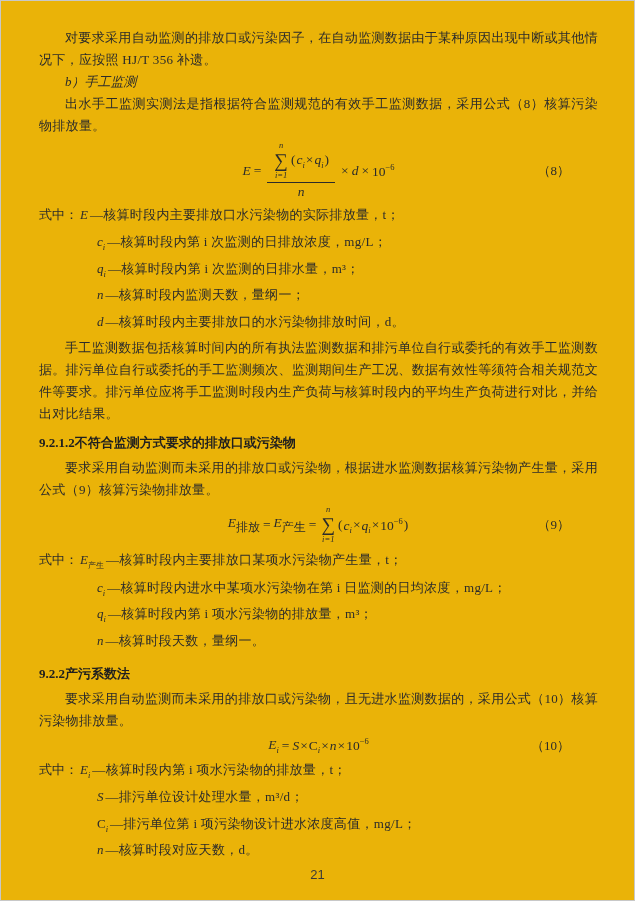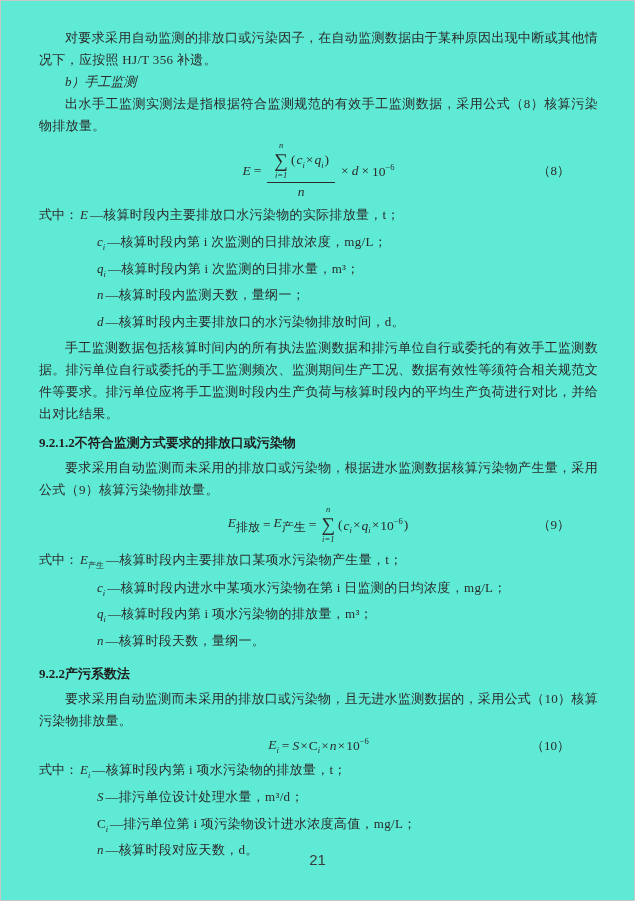--- a/index.html
+++ b/index.html
@@ -1,20 +1,20 @@
 <!DOCTYPE html>
 <html><head>
 <meta charset="utf-8">
 <style>
   html,body{margin:0;padding:0;background:#ffffff;}
   .sheet{
     box-sizing:border-box;
     width:635px;height:901px;
     border:1px solid #c8c8c8;
-    background:#5eead4;
+    background:#eab308;
     position:relative;
     overflow:hidden;
     font-family:"Liberation Serif","DejaVu Serif",serif;
     color:#2b2b2b;
   }
   .content{padding:26px 36px 0 38px;}
   .para{
     margin:0;
     font-size:13px;
     line-height:22px;
@@ -58,23 +58,23 @@
   .frac-num{display:inline-flex;align-items:center;border-bottom:1px solid #2b2b2b;padding:0 5px 2px 5px;}
   .frac-den{padding-top:1px;}
   .sum{display:inline-flex;flex-direction:column;align-items:center;line-height:1;margin:0 2px;}
   .sum-upper,.sum-lower{font-size:8.5px;font-style:italic;line-height:1.15;}
   .sum-sign{font-size:19px;line-height:1.05;font-style:normal;}
   .eq-label{
     position:absolute;right:28px;top:50%;transform:translateY(-50%);
     font-size:13px;font-style:normal;
   }
   .page-number{
-    position:absolute;bottom:32px;left:0;right:0;
+    position:absolute;bottom:18px;left:0;right:0;
     text-align:center;
-    font-size:15px;
+    font-size:13px;
     font-family:"Liberation Sans","DejaVu Sans",sans-serif;
     color:#3a3a3a;
   }
 </style>
 </head>
 <body>
 
 <div class="sheet">
   <div class="content">
 

